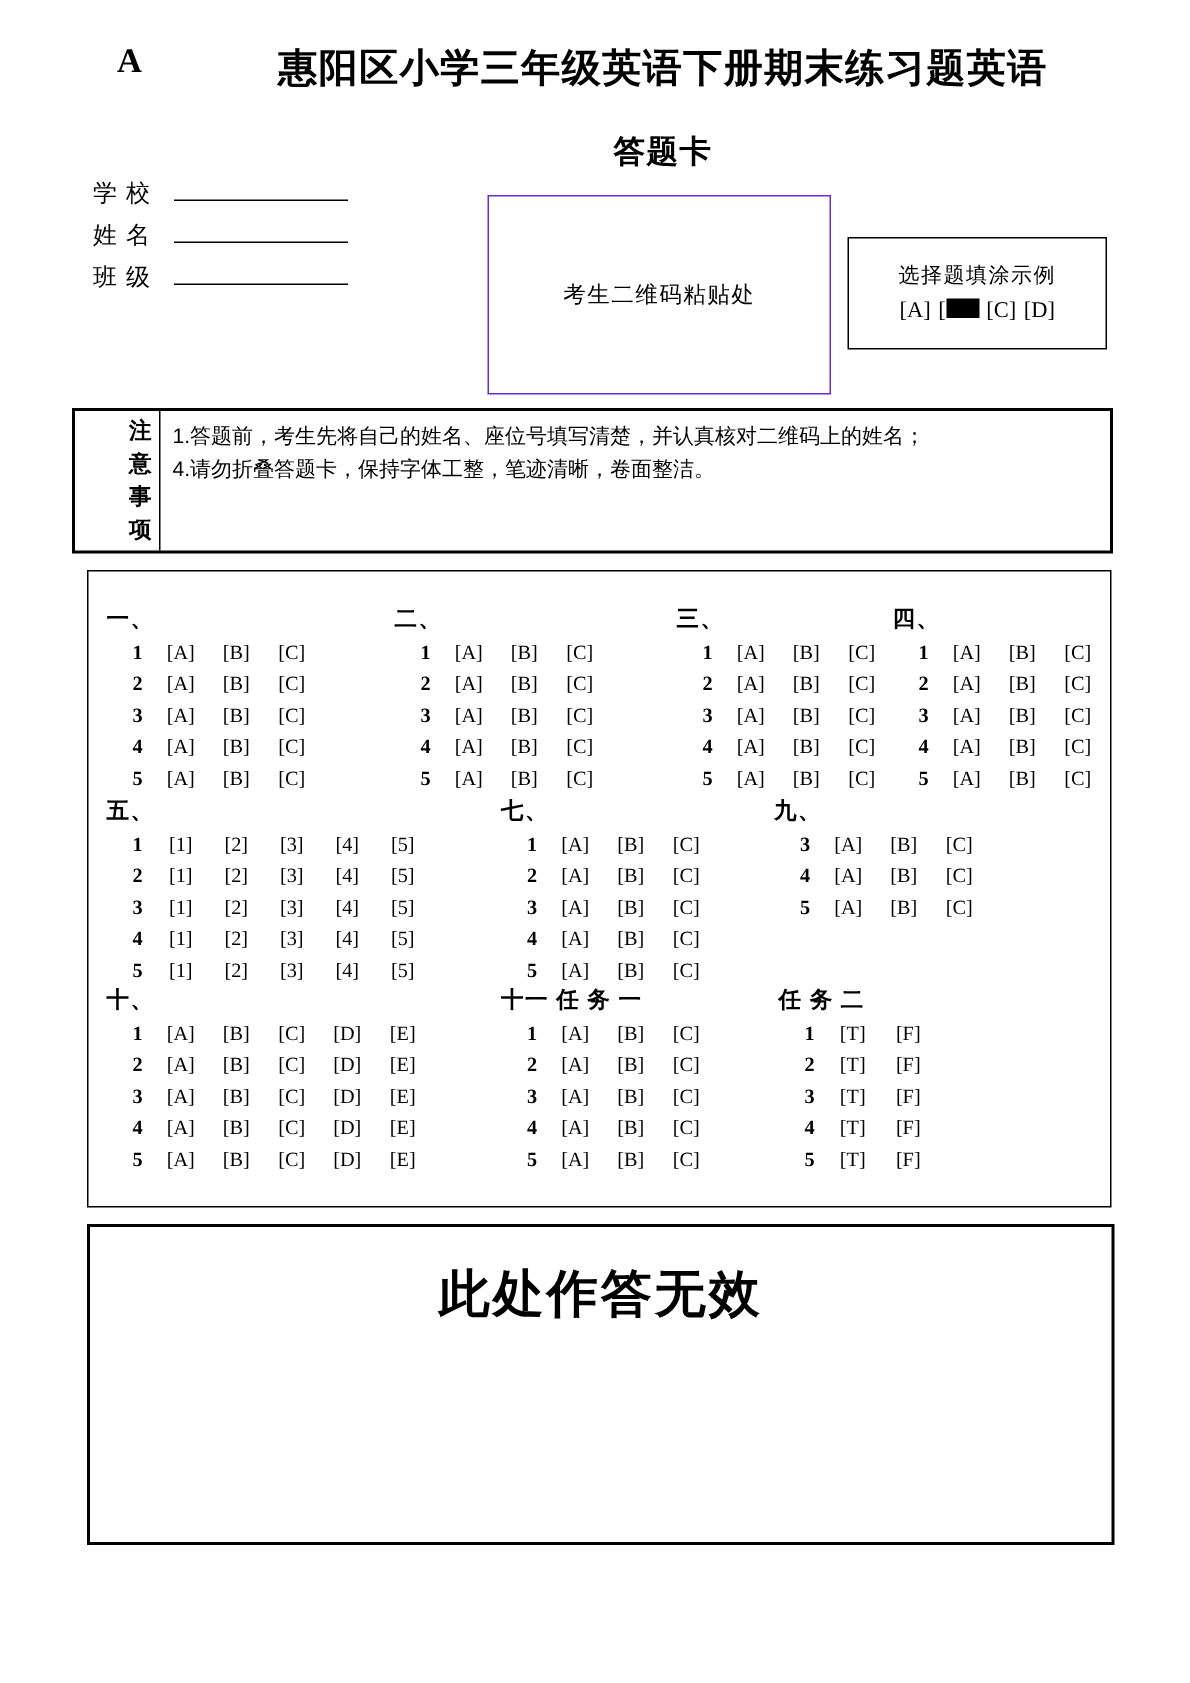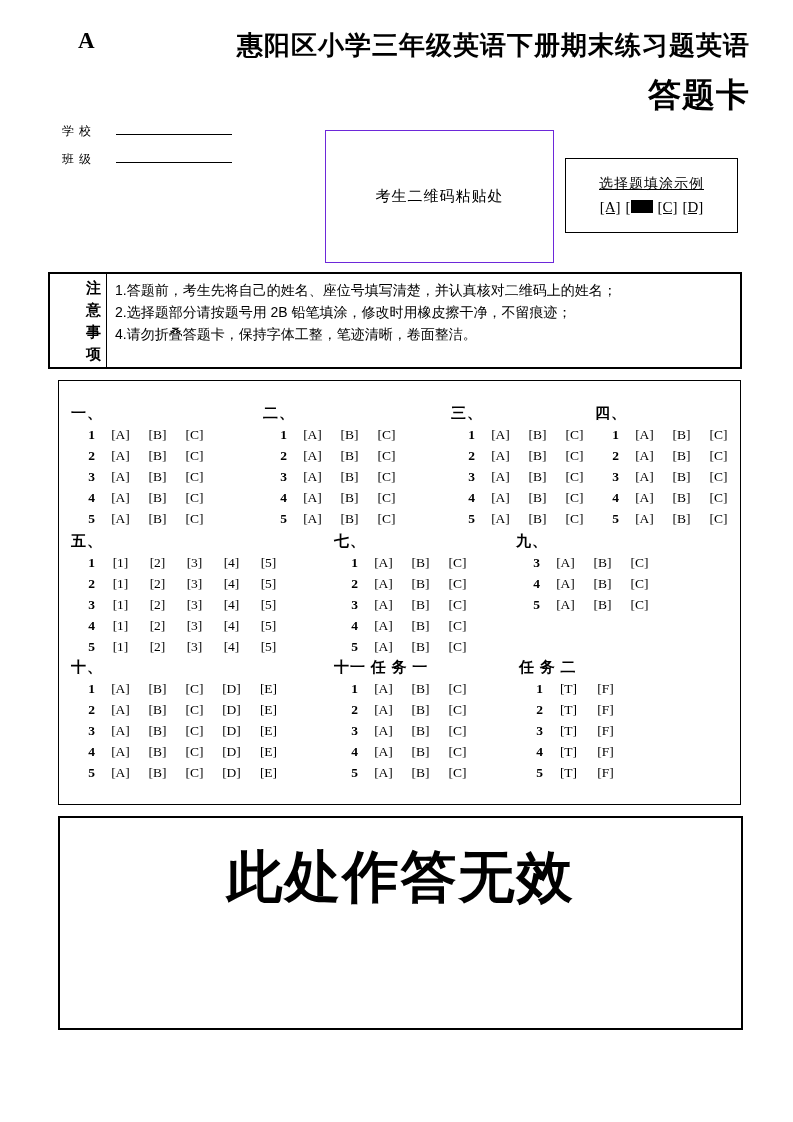--- a/index.html
+++ b/index.html
@@ -2,38 +2,38 @@
 <html><head>
 <meta charset="utf-8">
 <style>
   * { margin:0; padding:0; box-sizing:border-box; }
   html,body { background:#ffffff; }
   body { font-family:"Liberation Serif", serif; color:#000; }
   .page { position:relative; width:793px; height:1122px; background:#fff; overflow:hidden; }
 
   
   .form-marker { position:absolute; left:78px; top:28px; font-size:23px; font-weight:bold; font-family:"Liberation Serif", serif; }
-  .title-wrap { position:absolute; left:90px; top:28px; width:660px; text-align:right; }
+  .title-wrap { position:absolute; left:112px; top:28px; width:660px; text-align:center; }
   .title-line1 { font-size:26px; font-weight:bold; font-family:"Liberation Sans", sans-serif; letter-spacing:1px; }
-  .title-line2 { font-size:33px; font-weight:bold; font-family:"Liberation Sans", sans-serif; margin-top:10px; letter-spacing:1px; }
+  .title-line2 { font-size:21px; font-weight:bold; font-family:"Liberation Sans", sans-serif; margin-top:24px; letter-spacing:1px; }
 
   
   .fields { position:absolute; left:62px; top:116px; }
   .field-row { height:28px; line-height:28px; white-space:pre; }
-  .field-label { display:inline-block; min-width:54px; font-size:12px; letter-spacing:1px; }
+  .field-label { display:inline-block; min-width:54px; font-size:16px; letter-spacing:1px; }
   .field-line { display:inline-block; width:116px; height:18px; border-bottom:1.5px solid #000; vertical-align:baseline; }
 
   
   .qr-box { position:absolute; left:325px; top:130px; width:229px; height:133px; border:1px solid #6d28d9;
             display:flex; align-items:center; justify-content:center; }
   .qr-label { font-size:15px; letter-spacing:1px; }
 
   
   .example-box { position:absolute; left:565px; top:158px; width:173px; height:75px; border:1px solid #000;
-                 display:flex; flex-direction:column; align-items:center; justify-content:center; gap:6px;text-decoration:underline; }
+                 display:flex; flex-direction:column; align-items:center; justify-content:center; gap:6px; }
   .example-title { font-size:14px; letter-spacing:1px; }
   .example-opts { font-size:15px; display:flex; align-items:center; gap:5px; }
   .blackbox { display:inline-block; width:22px; height:13px; background:#000; vertical-align:-1px; }
 
   
   .notice-box { position:absolute; left:48px; top:272px; width:694px; height:97px; border:2px solid #000; display:flex; }
   .notice-heading { width:57px; border-right:1px solid #000; display:flex; flex-direction:column; justify-content:center;
                     align-items:flex-end; padding:2px 5px 2px 0; }
   .notice-heading div { font-size:15px; font-weight:bold; line-height:22px; font-family:"Liberation Sans", sans-serif; }
   .notice-items { flex:1; padding:5px 4px 0 8px; }
@@ -42,37 +42,38 @@
   
   .answer-box { position:absolute; left:58px; top:380px; width:683px; height:425px; border:1px solid #000; }
   .section { position:absolute; }
   .sec-title { font-size:15px; font-weight:bold; height:21px; line-height:21px; white-space:pre; letter-spacing:1px; }
   .q-row { display:flex; align-items:center; height:21px; }
   .q-num { width:24px; text-align:right; font-weight:bold; font-size:13.5px; margin-right:7px; }
   .q-opt { width:37px; text-align:center; font-size:13.5px; }
 
   
   .invalid-box { position:absolute; left:58px; top:816px; width:685px; height:214px; border:2px solid #000; }
-  .invalid-text { margin-top:22px; text-align:center; font-size:56px; font-weight:bold;
+  .invalid-text { margin-top:22px; text-align:center; font-size:34px; font-weight:bold;
                   font-family:"Liberation Sans", sans-serif; letter-spacing:2px; }
 </style>
 </head>
 <body>
 
 <div class="page">
 
   <div class="form-marker">A</div>
 
   <div class="title-wrap">
     <div class="title-line1">惠阳区小学三年级英语下册期末练习题英语</div>
     <div class="title-line2">答题卡</div>
   </div>
 
   <div class="fields">
       <div class="field-row"><span class="field-label">学 校</span><span class="field-line"></span></div>
+      <div class="field-row"><span class="field-label">姓 名</span><span class="field-line"></span></div>
       <div class="field-row"><span class="field-label">班 级</span><span class="field-line"></span></div>
     </div>
 
   <div class="qr-box">
     <span class="qr-label">考生二维码粘贴处</span>
   </div>
 
   <div class="example-box">
     <div class="example-title">选择题填涂示例</div>
     <div class="example-opts">
@@ -85,21 +86,20 @@
 
   <div class="notice-box">
     <div class="notice-heading">
         <div>注</div>
         <div>意</div>
         <div>事</div>
         <div>项</div>
       </div>
     <div class="notice-items">
         <div>1.答题前，考生先将自己的姓名、座位号填写清楚，并认真核对二维码上的姓名；</div>
-        <div>2.选择题部分请按题号用 2B 铅笔填涂，修改时用橡皮擦干净，不留痕迹；</div>
         <div>4.请勿折叠答题卡，保持字体工整，笔迹清晰，卷面整洁。</div>
       </div>
   </div>
 
   <div class="answer-box">
       <div class="section" style="left: 12px; top: 22px;">
         <div class="sec-title">一、</div>
         <div class="q-row">
           <span class="q-num">1</span>
           <span class="q-opt">[A]</span>

